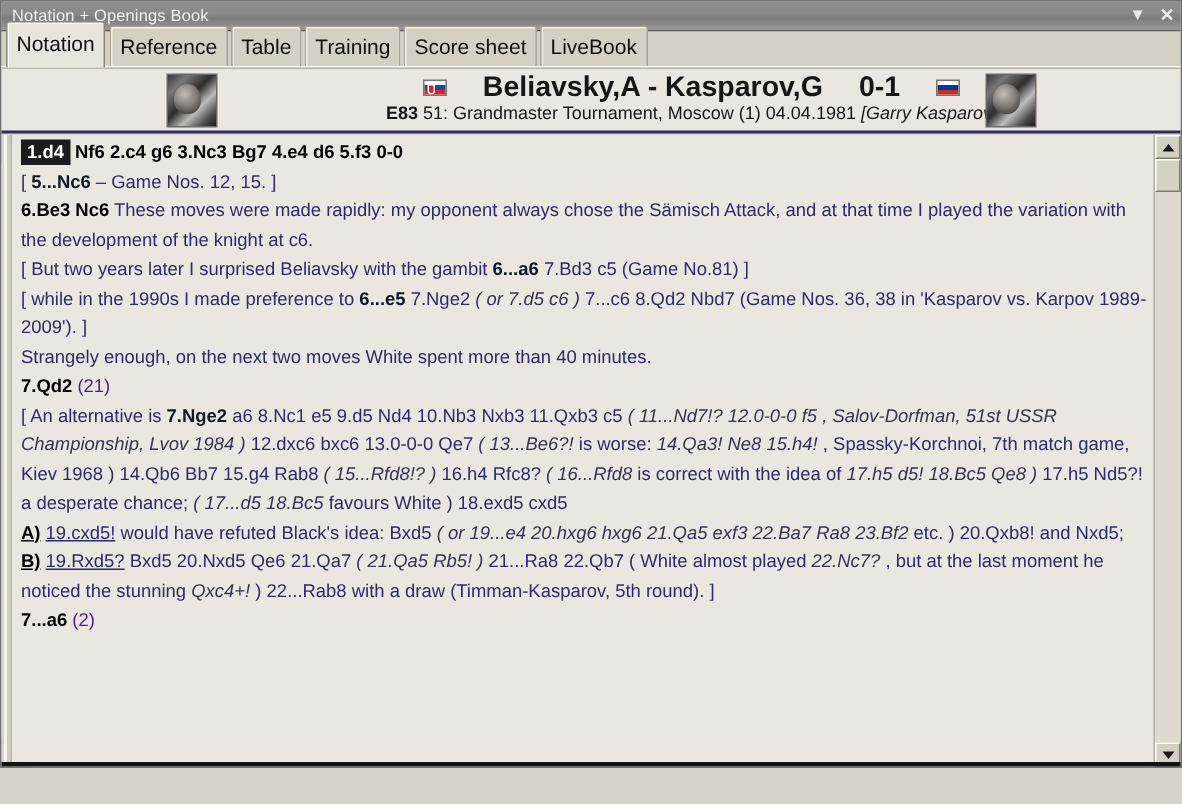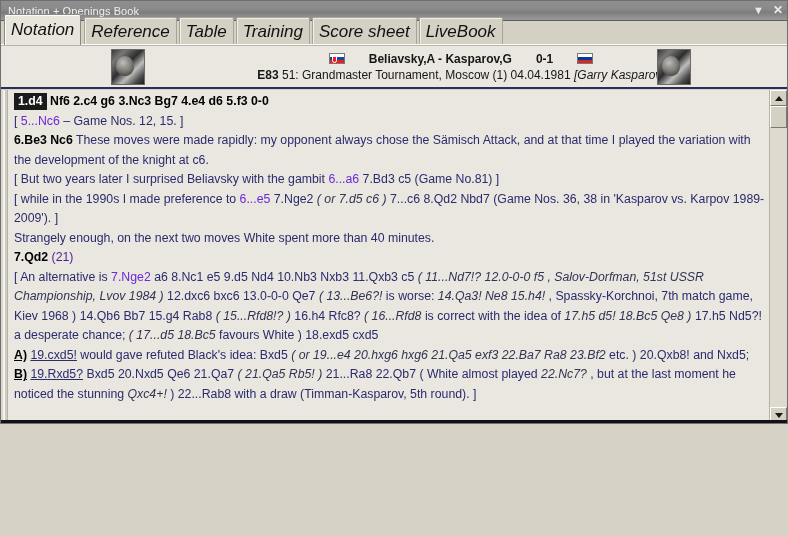--- a/index.html
+++ b/index.html
@@ -3,21 +3,21 @@
 <meta charset="utf-8">
 <style>
   html,body{margin:0;padding:0;}
   body{
     width:788px;height:536px;overflow:hidden;
     background:#d6d2c6;
     font-family:"Liberation Sans", sans-serif;
     -webkit-font-smoothing:none;
   }
   .window{
-    width:788px;height:424px;position:relative;
+    width:788px;height:512px;position:relative;
     background:#d4d0c4;
     box-sizing:border-box;
     border:1px solid #6f6f6f;
   }
   
   .titlebar{
     height:19px;
     background:linear-gradient(to bottom,#8e8e8e 0%,#8a8a8a 40%,#7d7d7d 60%,#9a9a9a 100%);
     display:flex;align-items:center;
     border-bottom:1px solid #5d5d5d;
@@ -39,31 +39,30 @@
     padding-left:3px;
     box-sizing:border-box;
     position:relative;
   }
   .tabstrip::after{
     content:"";position:absolute;left:0;right:0;bottom:0;height:1px;background:#fdfdfd;
   }
   .tab{
     height:19px;line-height:19px;
     padding:4px 6px;
-    font-size:17px;color:#111;
+    font-size:14px;color:#111;
     background:#d4d0c4;
     border:1px solid #a9a296;
     border-bottom:none;
     border-top-left-radius:2px;border-top-right-radius:2px;
     margin-right:2px;
     box-shadow:inset 1px 1px 0 #f2efe7;
     white-space:nowrap;
     position:relative;
     cursor:default;
-    font-style:italic;
   }
   .tab.active{
     height:22px;line-height:21px;
     background:#e8e5dc;
     border-color:#8d887c;
     z-index:3;
     box-shadow:inset 1px 1px 0 #ffffff;
     font-weight:normal;
     margin-right:3px;
   }
@@ -89,21 +88,21 @@
     content:"";position:absolute;left:4px;top:6px;width:18px;height:20px;border-radius:50% 50% 45% 45%;
     background:radial-gradient(circle at 40% 35%,#d7d3cd 0%,#8e8a84 45%,#3a3834 80%);
     opacity:.85;
   }
   .photo.left{margin-left:110px;}
   .photo.right{position:absolute;right:96px;}
   .ghcenter{
     flex:1;display:flex;flex-direction:column;align-items:center;justify-content:center;
     margin-left:-10px;
   }
-  .gh-line1{display:flex;align-items:center;gap:24px;font-size:12px;font-weight:bold;color:#161616;line-height:16px;}
+  .gh-line1{display:flex;align-items:center;gap:24px;font-size:19px;font-weight:bold;color:#161616;line-height:16px;}
   .gh-line2{font-size:12px;color:#161616;line-height:16px;white-space:nowrap;}
   .gh-line2 .eco{font-weight:bold;}
   .gh-line2 .src{font-style:italic;}
   .flag{width:16px;height:11px;display:inline-block;border:1px solid #777;box-sizing:border-box;position:relative;overflow:hidden;}
   .flag.svk{background:linear-gradient(to bottom,#ffffff 0 33.3%,#0b4ea2 33.3% 66.6%,#ee1c25 66.6% 100%);}
   .flag.svk::after{content:"";position:absolute;left:2px;top:1.5px;width:5px;height:7px;background:#ee1c25;border:1px solid #fff;box-sizing:border-box;border-radius:0 0 3px 3px;}
   .flag.rus{background:linear-gradient(to bottom,#ffffff 0 33.3%,#0039a6 33.3% 66.6%,#d52b1e 66.6% 100%);}
   
   .notearea{
     position:absolute;left:0;right:0;top:89px;bottom:0;
@@ -124,21 +123,21 @@
     color:#2b2b6e;
     line-height:19.5px;
     padding:2px 4px 0 6px;
     box-sizing:border-box;
     overflow:hidden;
     position:relative;
   }
   .notation p{margin:0;padding:0;}
   .mv{color:#000;font-weight:bold;}
   .mvsel{background:#1b1b1b;color:#ffffff;font-weight:bold;padding:1px 4px 2px 4px;}
-  .red{color:#6d28d9;font-weight:normal;}
+  .red{color:#0f172a;font-weight:bold;}
   .cnt{color:#4c1d95;font-weight:normal;}
   .txt{color:#2b2b6e;font-weight:normal;}
   .ital{font-style:italic;color:#333355;}
   .indent1{padding-left:16px;}
   .indent2{padding-left:30px;}
   .und{text-decoration:underline;}
   .lbl{font-weight:bold;color:#000;text-decoration:underline;}
   
   .vscroll{
     width:17px;flex:0 0 17px;
@@ -246,28 +245,32 @@
         <span class="mv">7.Qd2</span>
         <span class="cnt">(21)</span>
       </p>
 
       <p class="indent1">
         <span class="txt">[ An alternative is </span><span class="red">7.Nge2</span><span class="txt">  a6  8.Nc1  e5  9.d5  Nd4  10.Nb3  Nxb3  11.Qxb3  c5  </span><span class="ital">( 11...Nd7!?  12.0-0-0  f5 , Salov-Dorfman, 51st USSR Championship, Lvov 1984 )</span><span class="txt"> 12.dxc6  bxc6  13.0-0-0  Qe7  </span><span class="ital">( 13...Be6?!</span><span class="txt"> is worse: </span><span class="ital">14.Qa3!  Ne8  15.h4!</span><span class="txt"> , Spassky-Korchnoi, 7th match game, Kiev 1968 )</span><span class="txt"> 14.Qb6  Bb7  15.g4  Rab8  </span><span class="ital">( 15...Rfd8!? )</span><span class="txt"> 16.h4  Rfc8?  </span><span class="ital">( 16...Rfd8</span><span class="txt"> is correct with the idea of  </span><span class="ital">17.h5  d5!  18.Bc5  Qe8 )</span><span class="txt"> 17.h5  Nd5?! a desperate chance; </span><span class="ital">( 17...d5  18.Bc5</span><span class="txt"> favours White ) 18.exd5  cxd5</span>
       </p>
 
       <p class="indent2">
         <span class="lbl">A)</span>
-        <span class="txt und">19.cxd5!</span><span class="txt"> would gave refuted Black's idea:  Bxd5  </span><span class="ital">( or 19...e4  20.hxg6  hxg6  21.Qa5  exf3  22.Ba7  Ra8  23.Bf2</span><span class="txt"> etc. ) 20.Qxb8! and Nxd5;</span>
+        <span class="txt und">19.cxd5!</span><span class="txt"> would have refuted Black's idea:  Bxd5  </span><span class="ital">( or 19...e4  20.hxg6  hxg6  21.Qa5  exf3  22.Ba7  Ra8  23.Bf2</span><span class="txt"> etc. ) 20.Qxb8! and Nxd5;</span>
       </p>
 
       <p class="indent2">
         <span class="lbl">B)</span>
         <span class="txt und">19.Rxd5?</span><span class="txt"> Bxd5  20.Nxd5  Qe6  21.Qa7  </span><span class="ital">( 21.Qa5  Rb5! )</span><span class="txt"> 21...Ra8  22.Qb7  </span><span class="txt">( White almost played </span><span class="ital">22.Nc7?</span><span class="txt"> , but at the last moment he noticed the stunning  </span><span class="ital">Qxc4+!</span><span class="txt"> ) 22...Rab8 with a draw (Timman-Kasparov, 5th round). ]</span>
       </p>
 
+      <p>
+        <span class="mv">7...a6</span>
+        <span class="cnt">(2)</span>
+      </p>
 
     </div>
 
     <div class="vscroll">
       <div class="sb-btn">
         <span class="arrow up"></span>
       </div>
       <div class="sb-track">
         <div class="sb-thumb"></div>
       </div>

